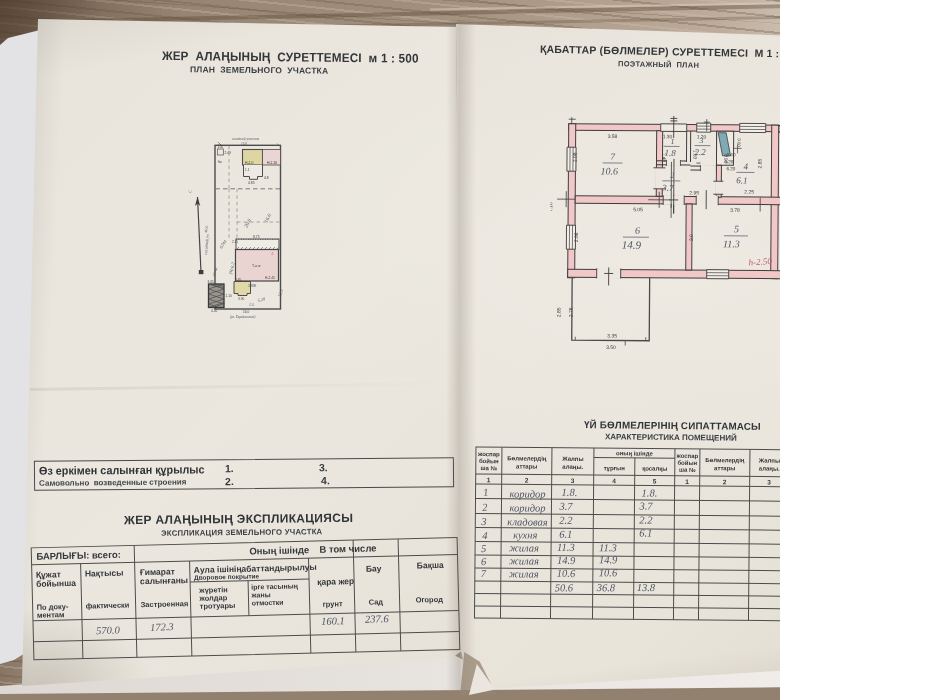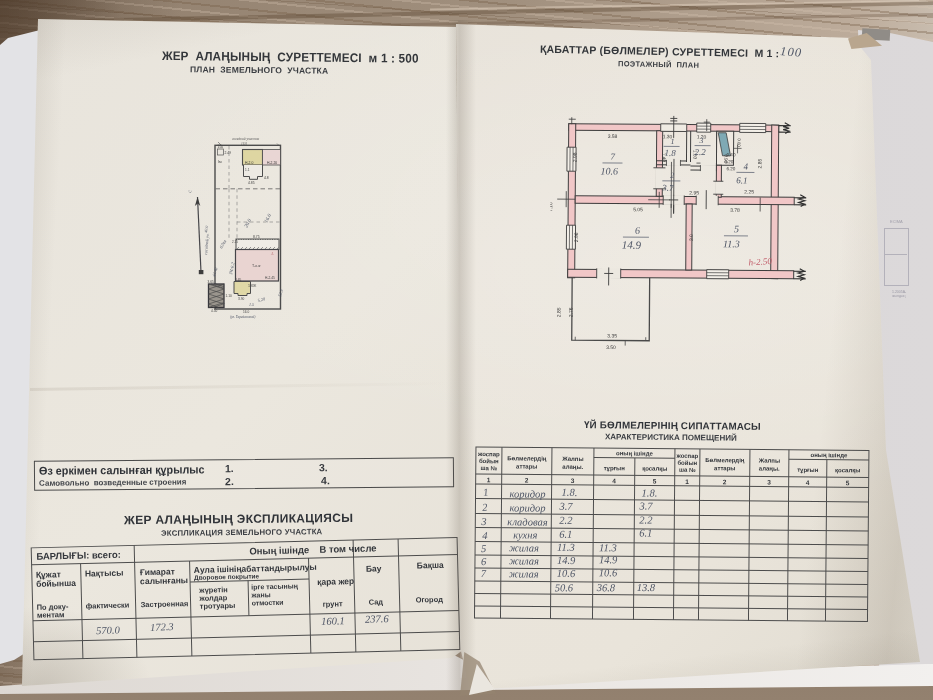--- a/index.html
+++ b/index.html
@@ -1,16 +1,16 @@
 <!DOCTYPE html>
 <html><head>
 <meta charset="utf-8">
 <style>
   html,body{margin:0;padding:0;}
-  #root{position:relative;width:933px;height:700px;overflow:hidden;
+  #root{position:relative;width:780px;height:700px;overflow:hidden;
     font-family:"Liberation Sans",sans-serif;
     background-color:#a09080;
     background-image:
       linear-gradient(97deg, rgba(70,50,34,.5) 0%, rgba(0,0,0,0) 12%),
       radial-gradient(260px 160px at 0px 0px, rgba(60,44,30,.45), rgba(0,0,0,0) 70%),
       repeating-linear-gradient(186deg, rgba(114,90,66,.34) 0 2px, rgba(0,0,0,0) 2px 7px, rgba(214,196,178,.30) 7px 9px, rgba(0,0,0,0) 9px 16px),
       repeating-linear-gradient(184deg, rgba(92,68,46,.22) 0 1px, rgba(0,0,0,0) 1px 23px),
       linear-gradient(90deg, #8f7d6b 0%, #a1907e 55%, #bdac9b 92%, #c8bcae 100%);
   }
   .abs{position:absolute;}

